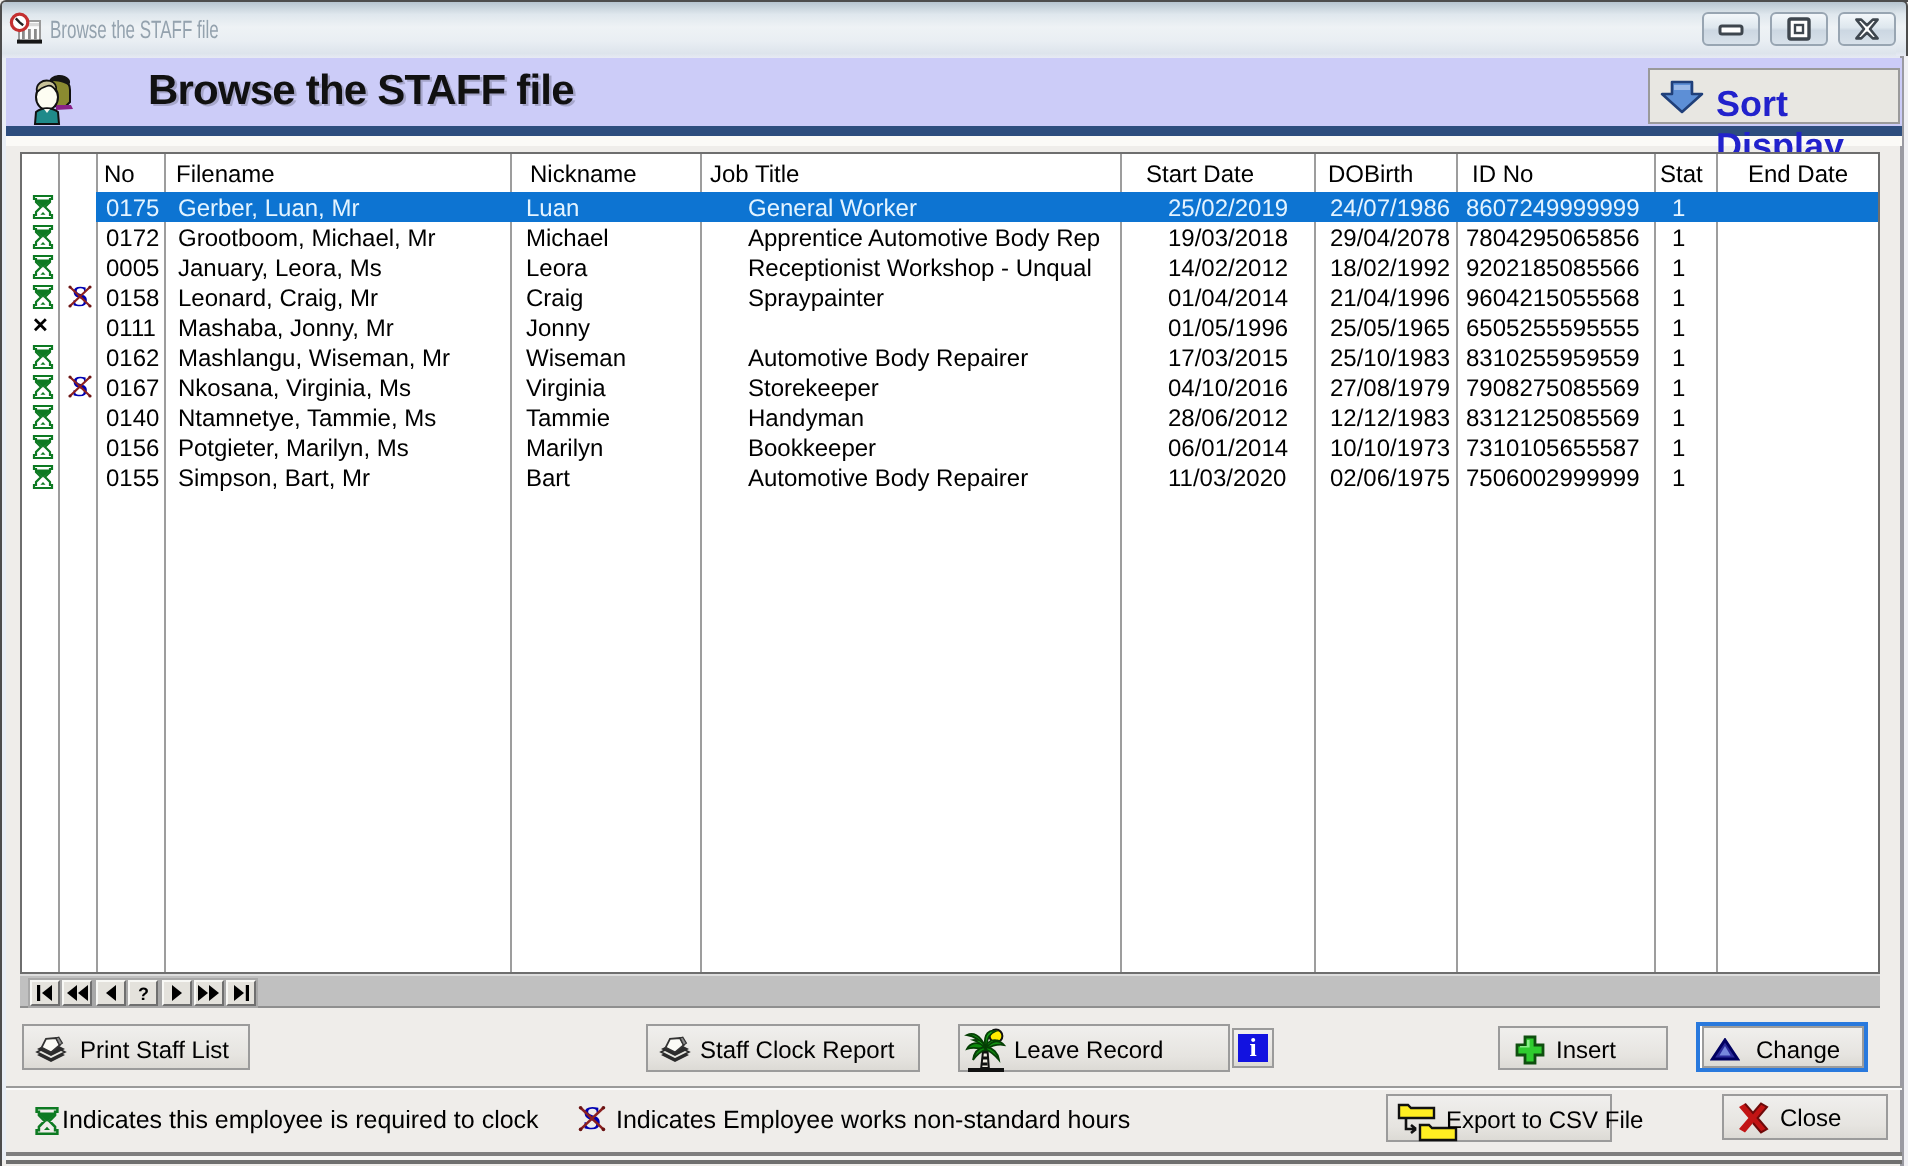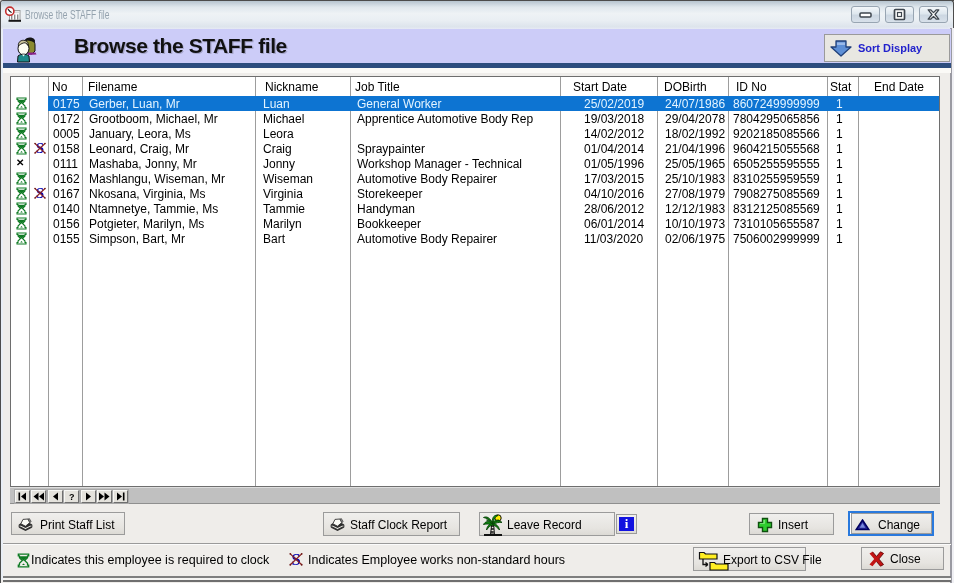--- a/index.html
+++ b/index.html
@@ -15,34 +15,34 @@
   background:linear-gradient(180deg,#b6c4cf 0%,#dfe7ed 22%,#eef2f5 45%,#e9eef3 70%,#dde4ec 92%,#e7eaf4 100%); }
 #titletext { position:absolute; left:25px; top:8px; font-size:12.5px; color:#94a2ae; transform:scaleX(0.68); transform-origin:0 0; white-space:nowrap; }
 
 .winbtn { position:absolute; top:6px; height:17px; width:29px; border:1px solid #98a5b2; border-radius:3px;
   background:linear-gradient(180deg,#f3f7fa 0%,#dee7ee 45%,#ccd7e2 55%,#d8e1ea 100%); }
 
 #hdr { position:absolute; left:3px; top:29px; width:948px; height:34px; background:#ccccf8; }
 #hdrtitle { position:absolute; left:74px; top:34px; font-size:21px; font-weight:bold; color:#111; letter-spacing:-0.4px; text-shadow:1.2px 1.2px 0 rgba(110,110,135,0.4); }
 #blueband { position:absolute; left:3px; top:63px; width:948px; height:5px; background:#2d4d7e; }
 #sortbtn { position:absolute; left:824px; top:34px; width:126px; height:28px; background:#e8e7e2; border:1px solid #9a9a9a; }
-#sorttext { position:absolute; left:33px; top:7px; font-size:11px; font-weight:bold; color:#2222cc; }
+#sorttext { position:absolute; left:33px; top:7px; font-size:18px; font-weight:bold; color:#2222cc; }
 
 #tbl { position:absolute; left:10px; top:76px; width:930px; height:411px; background:#fff; border:1px solid #6e6e6e; }
 .vline { position:absolute; top:0; width:1px; height:409px; background:#9d9d9d; }
 .hcell { position:absolute; top:3px; font-size:12px; color:#000; white-space:nowrap; }
 .row { position:absolute; left:1px; width:927px; height:15px; font-size:12px; color:#000; }
 .row span { position:absolute; top:1px; white-space:nowrap; }
 .icon { position:absolute; }
 .row.sel { color:#e4f4ff;padding-left:18px; }
 .row.sel::before { content:""; position:absolute; left:36px; top:0; width:891px; height:15px; background:#0d74d2; }
 .c3 { left:41px; } 
 .c4 { left:77px; } 
 .c5 { left:251px; } 
-.c6 { left:345px;text-align:center; } 
+.c6 { left:362px;text-align:center; } 
 .c7 { left:561px;margin-left:11px; } 
 .c8 { left:653px; } 
 .c9 { left:721px; } 
 .c10 { left:824px; } 
 
 #nav { position:absolute; left:10px; top:487px; width:930px; height:17px; background:#c0c0c0; border-top:1px solid #dedede; border-bottom:1px solid #8f8f8f; }
 .navb { position:absolute; top:2px; width:15px; height:13px; background:#e4e2dc;
   border-top:1px solid #f8f8f5; border-left:1px solid #f8f8f5; border-right:1px solid #6f6f6f; border-bottom:1px solid #6f6f6f; box-shadow:0 0 0 1px #a8a8a8; }
 
 .btn { position:absolute; background:linear-gradient(180deg,#f0efed 0%,#e6e4e0 70%,#dcdad5 100%);
@@ -161,20 +161,21 @@
     </div>
 <div class="row" style="top:49px">
       <svg class="icon" style="left:4px;top:1px" width="11" height="13" viewBox="0 0 11 13">
         <path d="M1 1 L10 1 L10 2.5 L9 2.5 L9 4 L6.5 6.5 L9 9 L9 10.5 L10 10.5 L10 12 L1 12 L1 10.5 L2 10.5 L2 9 L4.5 6.5 L2 4 L2 2.5 L1 2.5 Z" fill="none" stroke="#0d7a22" stroke-width="1.1"></path>
         <path d="M2.2 2.8 L8.8 2.8 L8.8 3.8 L5.5 6.8 L2.2 3.8 Z" fill="#0d7a22"></path>
         <path d="M4.2 10.4 L6.8 10.4 L5.5 9 Z" fill="#0d7a22"></path>
       </svg>
       <span class="c3">0005</span>
       <span class="c4">January, Leora, Ms</span>
       <span class="c5">Leora</span>
+      <span class="c6">Receptionist Workshop - Unqual</span>
       <span class="c7">14/02/2012</span>
       <span class="c8">18/02/1992</span>
       <span class="c9">9202185085566</span>
       <span class="c10">1</span>
     </div>
 <div class="row" style="top:64px">
       <svg class="icon" style="left:4px;top:1px" width="11" height="13" viewBox="0 0 11 13">
         <path d="M1 1 L10 1 L10 2.5 L9 2.5 L9 4 L6.5 6.5 L9 9 L9 10.5 L10 10.5 L10 12 L1 12 L1 10.5 L2 10.5 L2 9 L4.5 6.5 L2 4 L2 2.5 L1 2.5 Z" fill="none" stroke="#0d7a22" stroke-width="1.1"></path>
         <path d="M2.2 2.8 L8.8 2.8 L8.8 3.8 L5.5 6.8 L2.2 3.8 Z" fill="#0d7a22"></path>
         <path d="M4.2 10.4 L6.8 10.4 L5.5 9 Z" fill="#0d7a22"></path>
@@ -194,21 +195,20 @@
       <span class="c7">01/04/2014</span>
       <span class="c8">21/04/1996</span>
       <span class="c9">9604215055568</span>
       <span class="c10">1</span>
     </div>
 <div class="row" style="top:79px">
       <span class="icon" style="left:4px;top:1px;font-weight:bold;font-size:10px">✕</span>
       <span class="c3">0111</span>
       <span class="c4">Mashaba, Jonny, Mr</span>
       <span class="c5">Jonny</span>
-      <span class="c6">Workshop Manager - Technical</span>
       <span class="c7">01/05/1996</span>
       <span class="c8">25/05/1965</span>
       <span class="c9">6505255595555</span>
       <span class="c10">1</span>
     </div>
 <div class="row" style="top:94px">
       <svg class="icon" style="left:4px;top:1px" width="11" height="13" viewBox="0 0 11 13">
         <path d="M1 1 L10 1 L10 2.5 L9 2.5 L9 4 L6.5 6.5 L9 9 L9 10.5 L10 10.5 L10 12 L1 12 L1 10.5 L2 10.5 L2 9 L4.5 6.5 L2 4 L2 2.5 L1 2.5 Z" fill="none" stroke="#0d7a22" stroke-width="1.1"></path>
         <path d="M2.2 2.8 L8.8 2.8 L8.8 3.8 L5.5 6.8 L2.2 3.8 Z" fill="#0d7a22"></path>
         <path d="M4.2 10.4 L6.8 10.4 L5.5 9 Z" fill="#0d7a22"></path>

